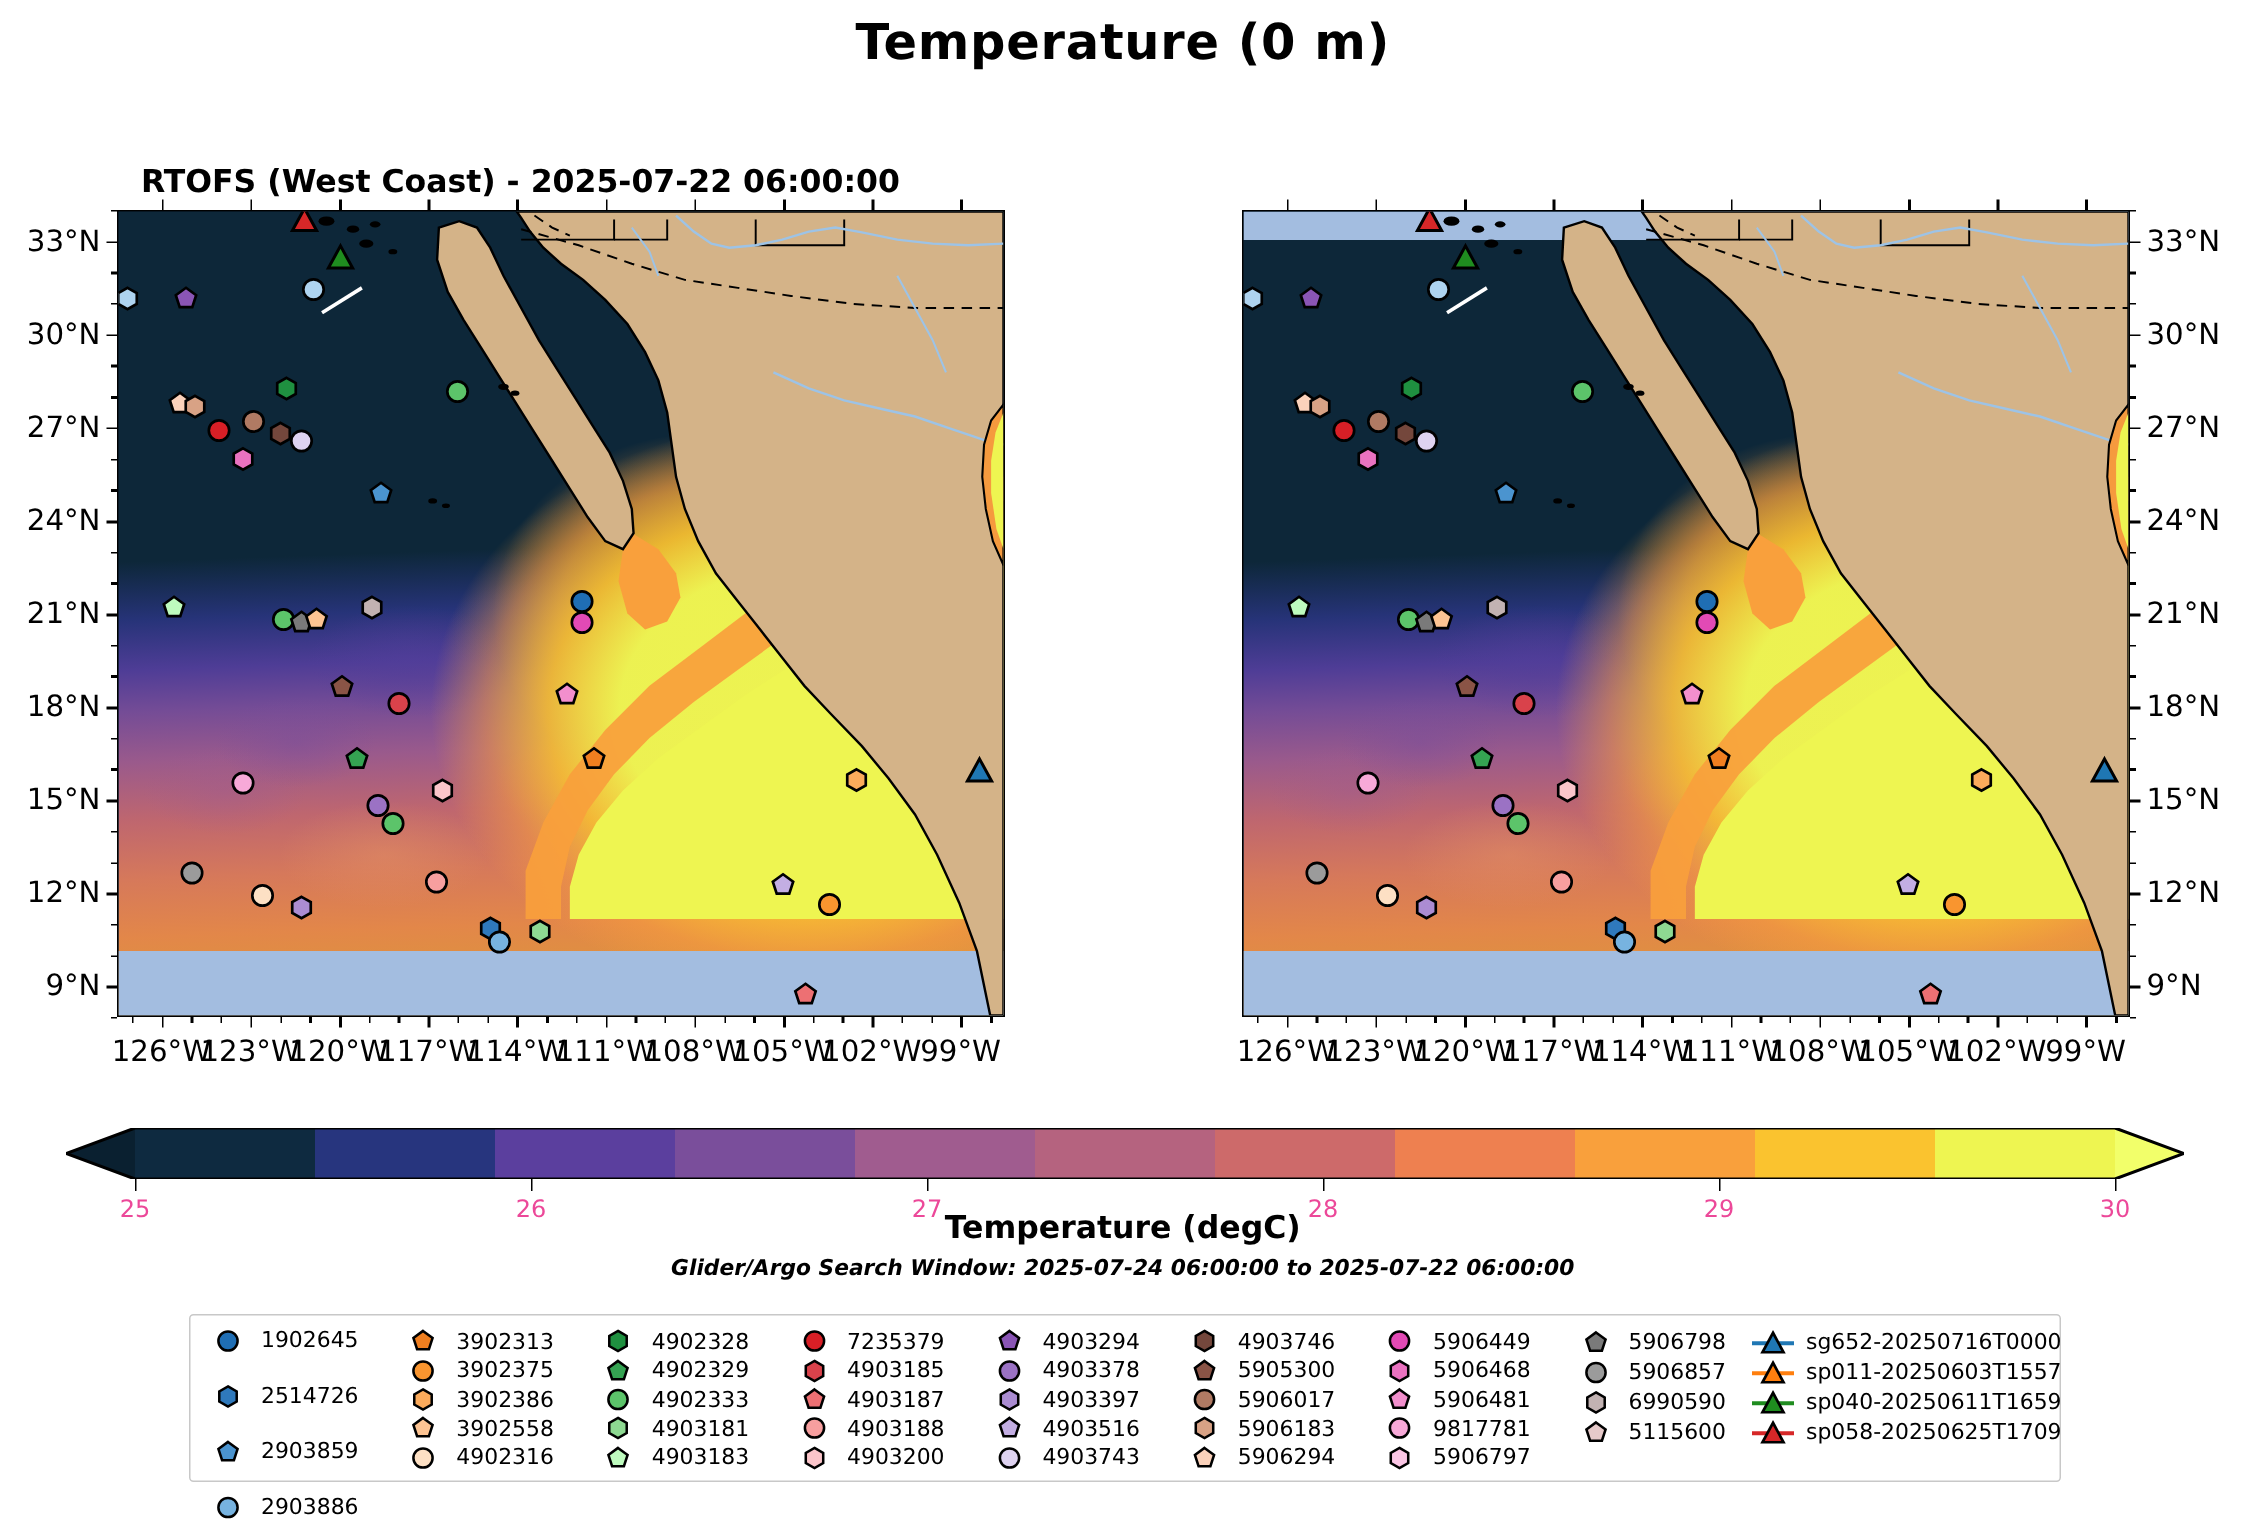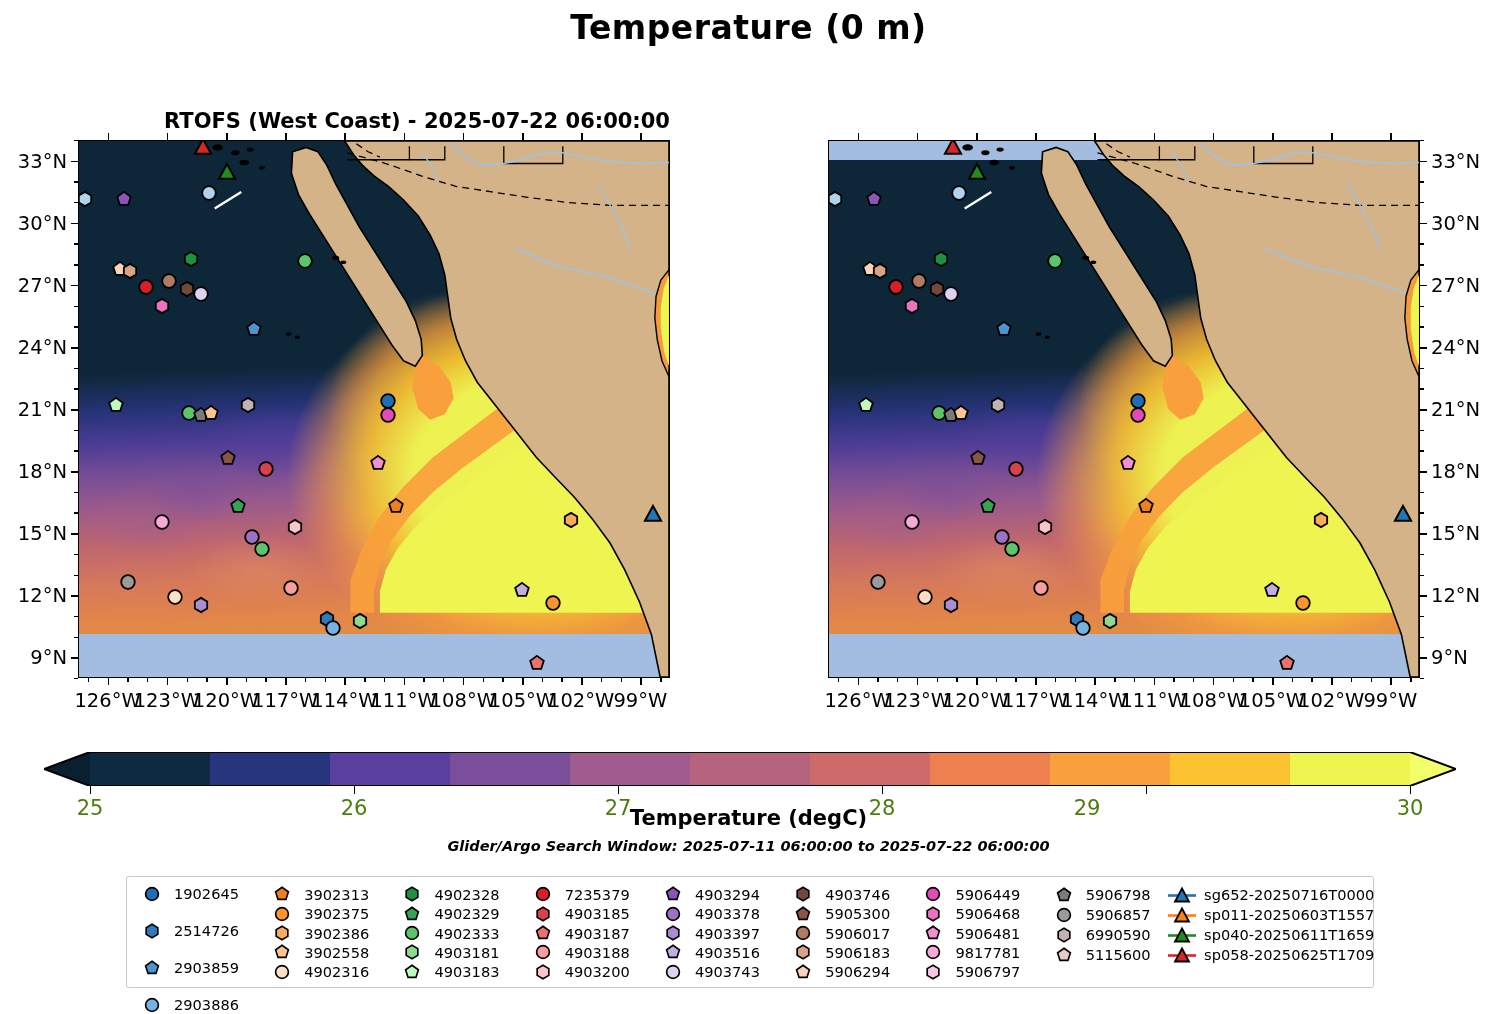--- a/index.html
+++ b/index.html
@@ -7,21 +7,21 @@
        font-family:"DejaVu Sans", sans-serif;}
 
   #fig-title{position:absolute;left:0;top:8px;width:1497px;text-align:center;
       font-size:33px;font-weight:bold;color:#000;font-family:"DejaVu Sans",sans-serif;
       letter-spacing:.5px;}
 
   .panel{position:absolute;top:140px;height:538px;}
   #panel-left{left:78px;width:592px;}
   #panel-right{left:828px;width:592px;}
 
-  .panel-title{position:absolute;bottom:100%;left:0;width:100%;text-align:right;
+  .panel-title{position:absolute;bottom:100%;left:16px;width:100%;text-align:left;
       font-size:21px;font-weight:bold;color:#000;padding-bottom:7px;white-space:nowrap;}
 
   .map{position:absolute;inset:0;border:1.6px solid #000;overflow:hidden;background:#0d2436;}
   .maplayer{position:absolute;inset:0;}
 
   
   .ocean-base{background:#0d2739;}
   .ocean-grad{
     background:
       linear-gradient(178deg,
@@ -71,21 +71,21 @@
       white-space:nowrap;transform:translateX(-50%);font-family:"DejaVu Sans",sans-serif;}
 
   
   .mk{position:absolute;transform:translate(-50%,-50%);}
   .mk svg{display:block;overflow:visible;}
 
   
   #cbar-wrap{position:absolute;left:44px;top:752px;width:1412px;height:34px;}
   #cbar-svg{position:absolute;inset:0;}
   .cb-tick{position:absolute;top:34px;width:1.4px;height:8px;background:#000;}
-  .cb-lab{position:absolute;top:44px;font-size:21px;color:#4d7c0f;transform:translateX(-50%);text-align:center;}
+  .cb-lab{position:absolute;top:44px;font-size:16px;color:#ec4899;transform:translateX(-50%);text-align:center;}
   #cbar-title{position:absolute;left:0;top:806px;width:1497px;text-align:center;
       font-size:21px;font-weight:bold;color:#000;}
   #search-window{position:absolute;left:0;top:838px;width:1497px;text-align:center;
       font-size:14.5px;font-weight:bold;font-style:italic;color:#000;}
 
   
   #legend{position:absolute;left:126px;top:876px;width:1248px;height:112px;
       border:1px solid #c8c8c8;border-radius:3px;background:#fff;
       box-sizing:border-box;padding:8px 6px 6px 10px;}
   #legend-grid{display:flex;gap:0;height:100%;}
@@ -829,26 +829,26 @@
     </svg>
 <div class="cb-tick" style="left: 46px;"></div>
     <div class="cb-lab" style="left: 46px;">25</div>
     <div class="cb-tick" style="left: 310px;"></div>
     <div class="cb-lab" style="left: 310px;">26</div>
     <div class="cb-tick" style="left: 574px;"></div>
     <div class="cb-lab" style="left: 574px;">27</div>
     <div class="cb-tick" style="left: 838px;"></div>
     <div class="cb-lab" style="left: 838px;">28</div>
     <div class="cb-tick" style="left: 1102px;"></div>
-    <div class="cb-lab" style="left: 1043px;">29</div>
+    <div class="cb-lab" style="left: 1102px;">29</div>
     <div class="cb-tick" style="left: 1366px;"></div>
     <div class="cb-lab" style="left: 1366px;">30</div>
   </div>
 <div id="cbar-title">Temperature (degC)</div>
-<div id="search-window">Glider/Argo Search Window: 2025-07-11 06:00:00 to 2025-07-22 06:00:00</div>
+<div id="search-window">Glider/Argo Search Window: 2025-07-24 06:00:00 to 2025-07-22 06:00:00</div>
 
 <div id="legend">
   <div id="legend-grid">
       <div class="leg-col" style="width: 132px; gap: 20px;">
         <div class="leg-item">
           <div class="leg-swatch">
             <svg width="16" height="16" viewBox="-10 -10 20 20">
               <circle cx="0" cy="0" r="8" fill="#1f6eb4" stroke="#000" stroke-width="2.1"></circle>
             </svg>
           </div>

